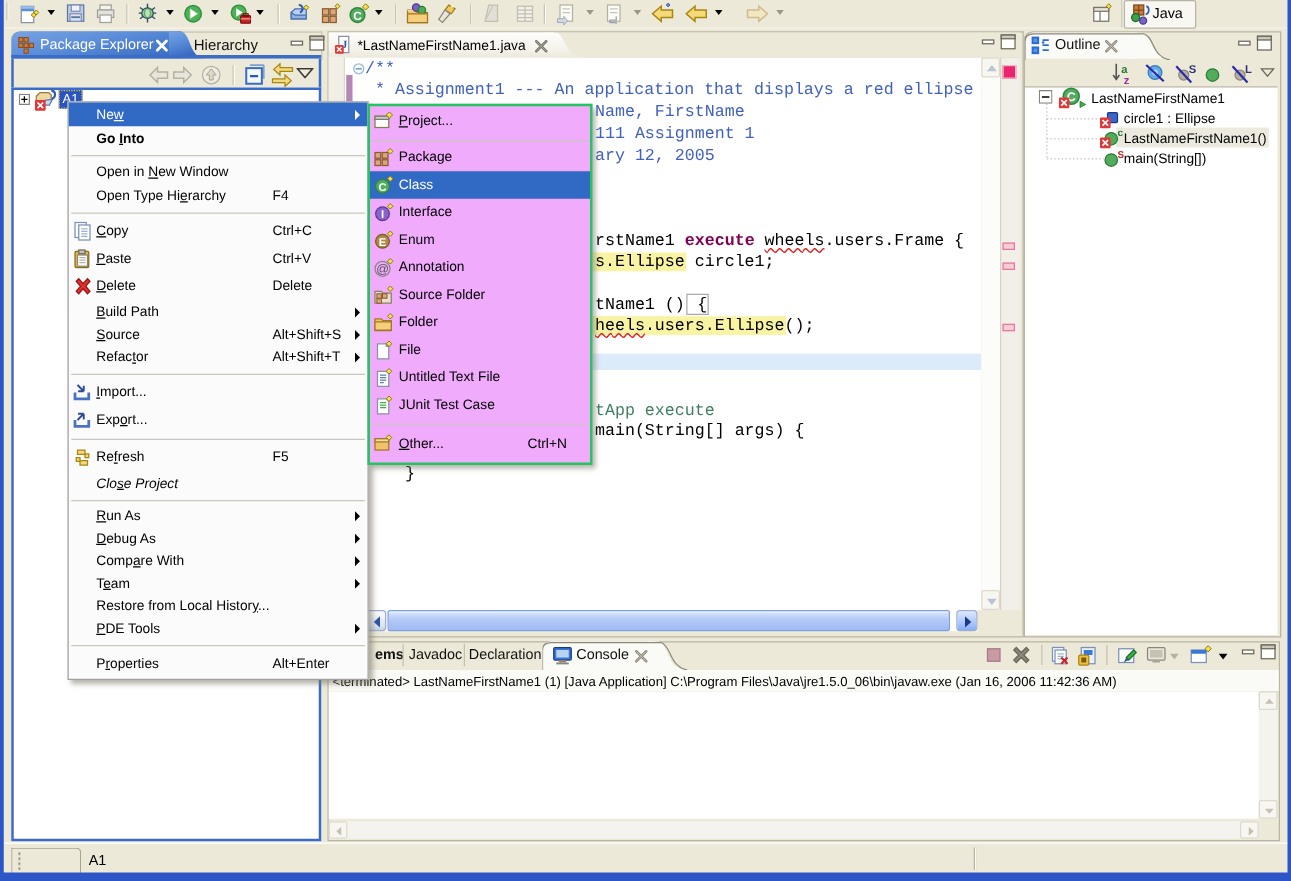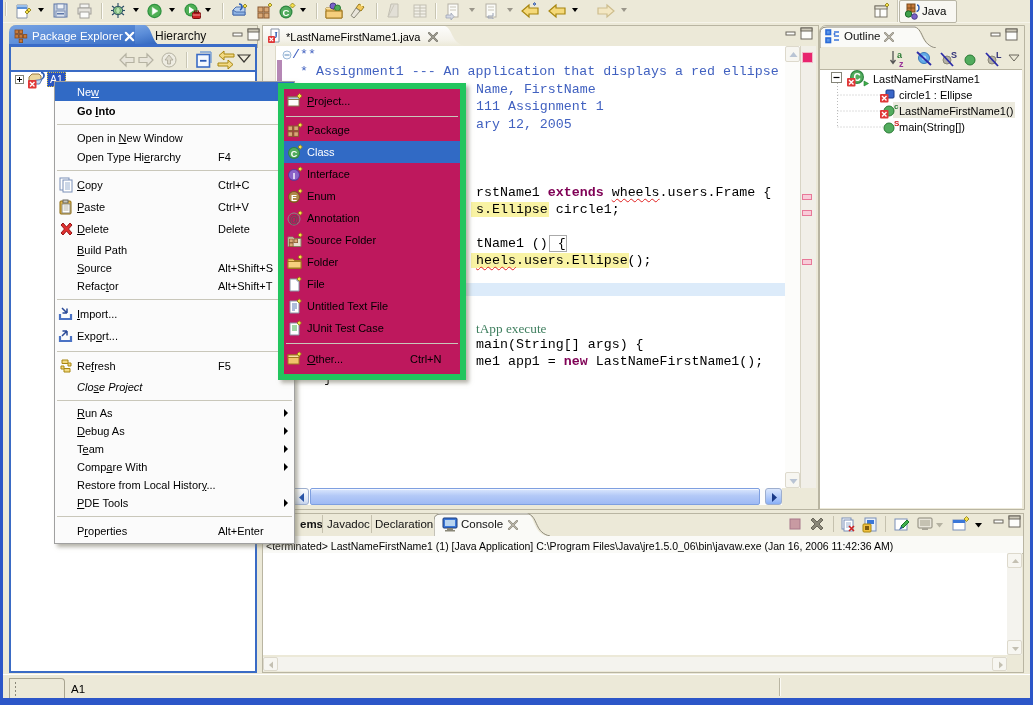--- a/index.html
+++ b/index.html
@@ -14,21 +14,21 @@
 .sep-v{position:absolute;width:1px;background:#c8c5b2;border-right:1px solid #fdfcf8;top:3px;height:16px;}
 .tbtn{position:absolute;top:2px;height:18px;}
 .darr{position:absolute;top:8px;width:0;height:0;border-left:3px solid transparent;border-right:3px solid transparent;border-top:4px solid #000;}
 .darr.grey{border-top-color:#9a968a;}
 
 #bl{left:0;top:0;width:3px;height:705px;background:#2c56c8;}
 #br{left:1030px;top:0;width:3px;height:705px;background:#2c56c8;}
 #bb{left:0;top:698px;width:1033px;height:7px;background:#2c56c8;}
 
 #menu{left:54px;top:81px;width:239px;height:461px;background:#fbfbfb;border:1px solid #a0a0a0;box-shadow:3px 3px 4px rgba(120,116,100,.55);z-index:50;}
-#submenu{left:278px;top:83px;width:176px;height:285px;background:#be185d;border:6px solid #22c55e;box-shadow:3px 3px 4px rgba(120,116,100,.55);z-index:51;}
+#submenu{left:294px;top:83px;width:176px;height:285px;background:#f0abfc;border:2px solid #22c55e;box-shadow:3px 3px 4px rgba(120,116,100,.55);z-index:51;}
 .mi{position:relative;}
 .mi .lbl{position:absolute;left:22px;top:50%;transform:translateY(-50%);}
 .mi .sc{position:absolute;left:163px;top:50%;transform:translateY(-50%);}
 .mi .sub{position:absolute;right:6px;top:50%;transform:translateY(-50%);width:0;height:0;border-top:4px solid transparent;border-bottom:4px solid transparent;border-left:4px solid #000;}
 .mi.hl{background:#316ac5;color:#fff;}
 .mi.hl .sub{border-left-color:#fff;}
 .msep{position:relative;}
 .msep div{position:absolute;left:2px;right:2px;top:50%;height:1px;background:#c9c7ba;}
 .mi .ic{position:absolute;left:3px;top:50%;transform:translateY(-50%);width:16px;height:16px;}
 u{text-decoration:underline;}
@@ -329,29 +329,28 @@
           <line x1="2.5" y1="5" x2="7.5" y2="5" stroke="#5a88b8"></line>
     </svg>
 
     <div class="abs" style="left:28px;top:237px;width:494px;height:13px;background:#dcebfa;"></div>
 
     <div class="abs mono jdoc" style="left:29px;top:1px;">/**</div>
     <div class="abs mono jdoc" style="left:29px;top:18px;"> * Assignment1 --- An application that displays a red ellipse</div>
     <div class="abs mono jdoc" style="left:213px;top:36px;">Name, FirstName</div>
     <div class="abs mono jdoc" style="left:213px;top:53px;">111 Assignment 1</div>
     <div class="abs mono jdoc" style="left:213px;top:71px;">ary 12, 2005</div>
-    <div class="abs mono" style="left:213px;top:139px;">rstName1 <span class="kw">extends</span> <span class="sqg">wheels</span>.users.Frame {</div>
+    <div class="abs mono" style="left:213px;top:139px;">rstName1 <span class="kw">execute</span> <span class="sqg">wheels</span>.users.Frame {</div>
     <div class="abs" style="left:208px;top:156px;width:78px;height:15px;background:#f9f3a4;"></div>
     <div class="abs mono" style="left:213px;top:156px;">s.Ellipse circle1;</div>
     <div class="abs mono" style="left:213px;top:190px;">tName1 ()<span style="border:1px solid #aaa;margin-left:1px;"> {</span></div>
     <div class="abs" style="left:208px;top:207px;width:158px;height:15px;background:#f9f3a4;"></div>
     <div class="abs mono" style="left:213px;top:207px;"><span class="sqg">heels</span>.users.Ellipse();</div>
-    <div class="abs mono grn" style="left:213px;top:275px;font-family:Liberation Serif, serif;">tApp execute</div>
+    <div class="abs mono grn" style="left:213px;top:275px;">tApp execute</div>
     <div class="abs mono" style="left:213px;top:291px;">main(String[] args) {</div>
-    <div class="abs mono" style="left:213px;top:308px;">me1 app1 = <span class="kw">new</span> LastNameFirstName1();</div>
     <div class="abs mono" style="left:61px;top:325px;">}</div>
   </div>
 
   <div class="abs" style="left:522px;top:20px;width:15px;height:442px;background:#fcfcfa;">
     <div class="abs dis-btn" style="left:0;top:0;width:15px;height:16px;"><svg width="15" height="16" viewBox="0 0 15 16">
             <path d="M7.5 5 L11.5 10 L3.5 10 z" fill="#b9c4d4"></path>
           </svg></div>
     <div class="abs dis-btn" style="left:0;top:426px;width:15px;height:16px;"><svg width="15" height="16" viewBox="0 0 15 16">
             <path d="M7.5 11 L11.5 6 L3.5 6 z" fill="#b9c4d4"></path>
           </svg></div>
@@ -703,25 +702,25 @@
       </div>
   <div class="mi" style="height:18px;">
         <span class="lbl"><u>R</u>un As</span>
         <span class="sub"></span>
       </div>
   <div class="mi" style="height:18px;">
         <span class="lbl"><u>D</u>ebug As</span>
         <span class="sub"></span>
       </div>
   <div class="mi" style="height:18px;">
+        <span class="lbl">Comp<u>a</u>re With</span>
+        <span class="sub"></span>
+      </div>
+  <div class="mi" style="height:18px;">
         <span class="lbl">T<u>e</u>am</span>
-        <span class="sub"></span>
-      </div>
-  <div class="mi" style="height:18px;">
-        <span class="lbl">Comp<u>a</u>re With</span>
         <span class="sub"></span>
       </div>
   <div class="mi" style="height:18px;">
         <span class="lbl">Restore from Local Histor<u>y</u>...</span>
       </div>
   <div class="mi" style="height:18px;">
         <span class="lbl"><u>P</u>DE Tools</span>
         <span class="sub"></span>
       </div>
   <div class="msep" style="height:8px;">

